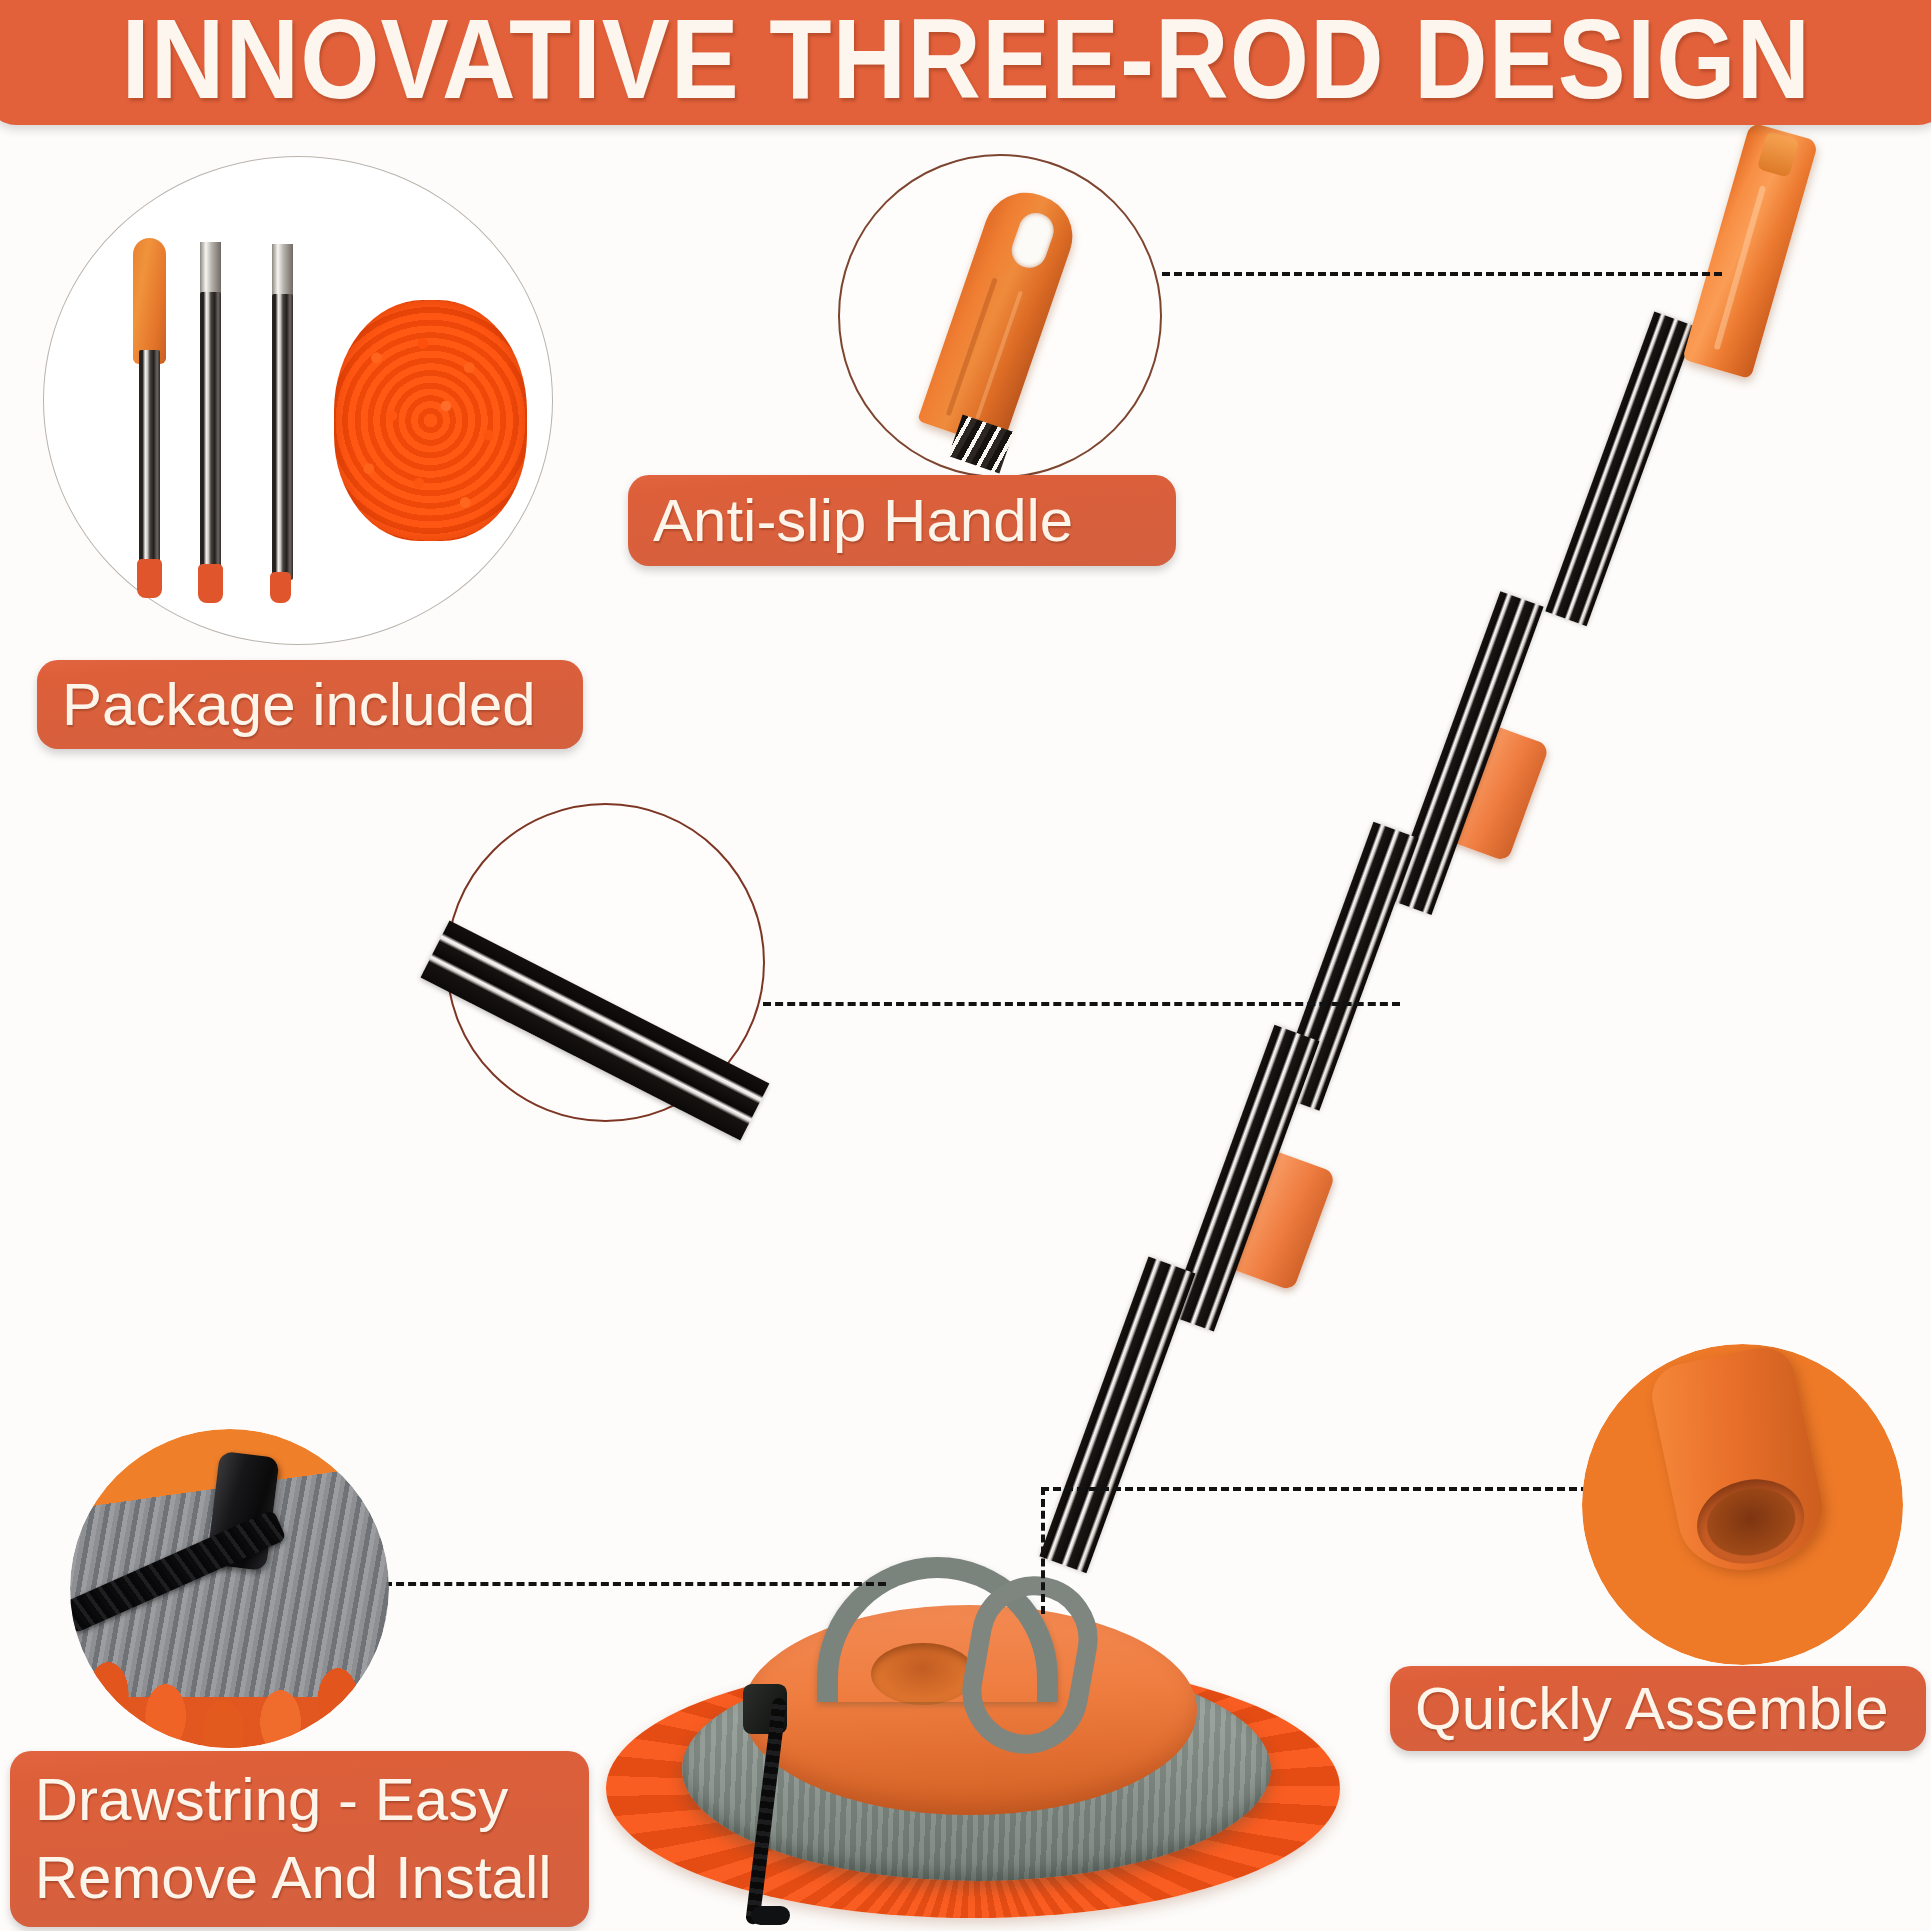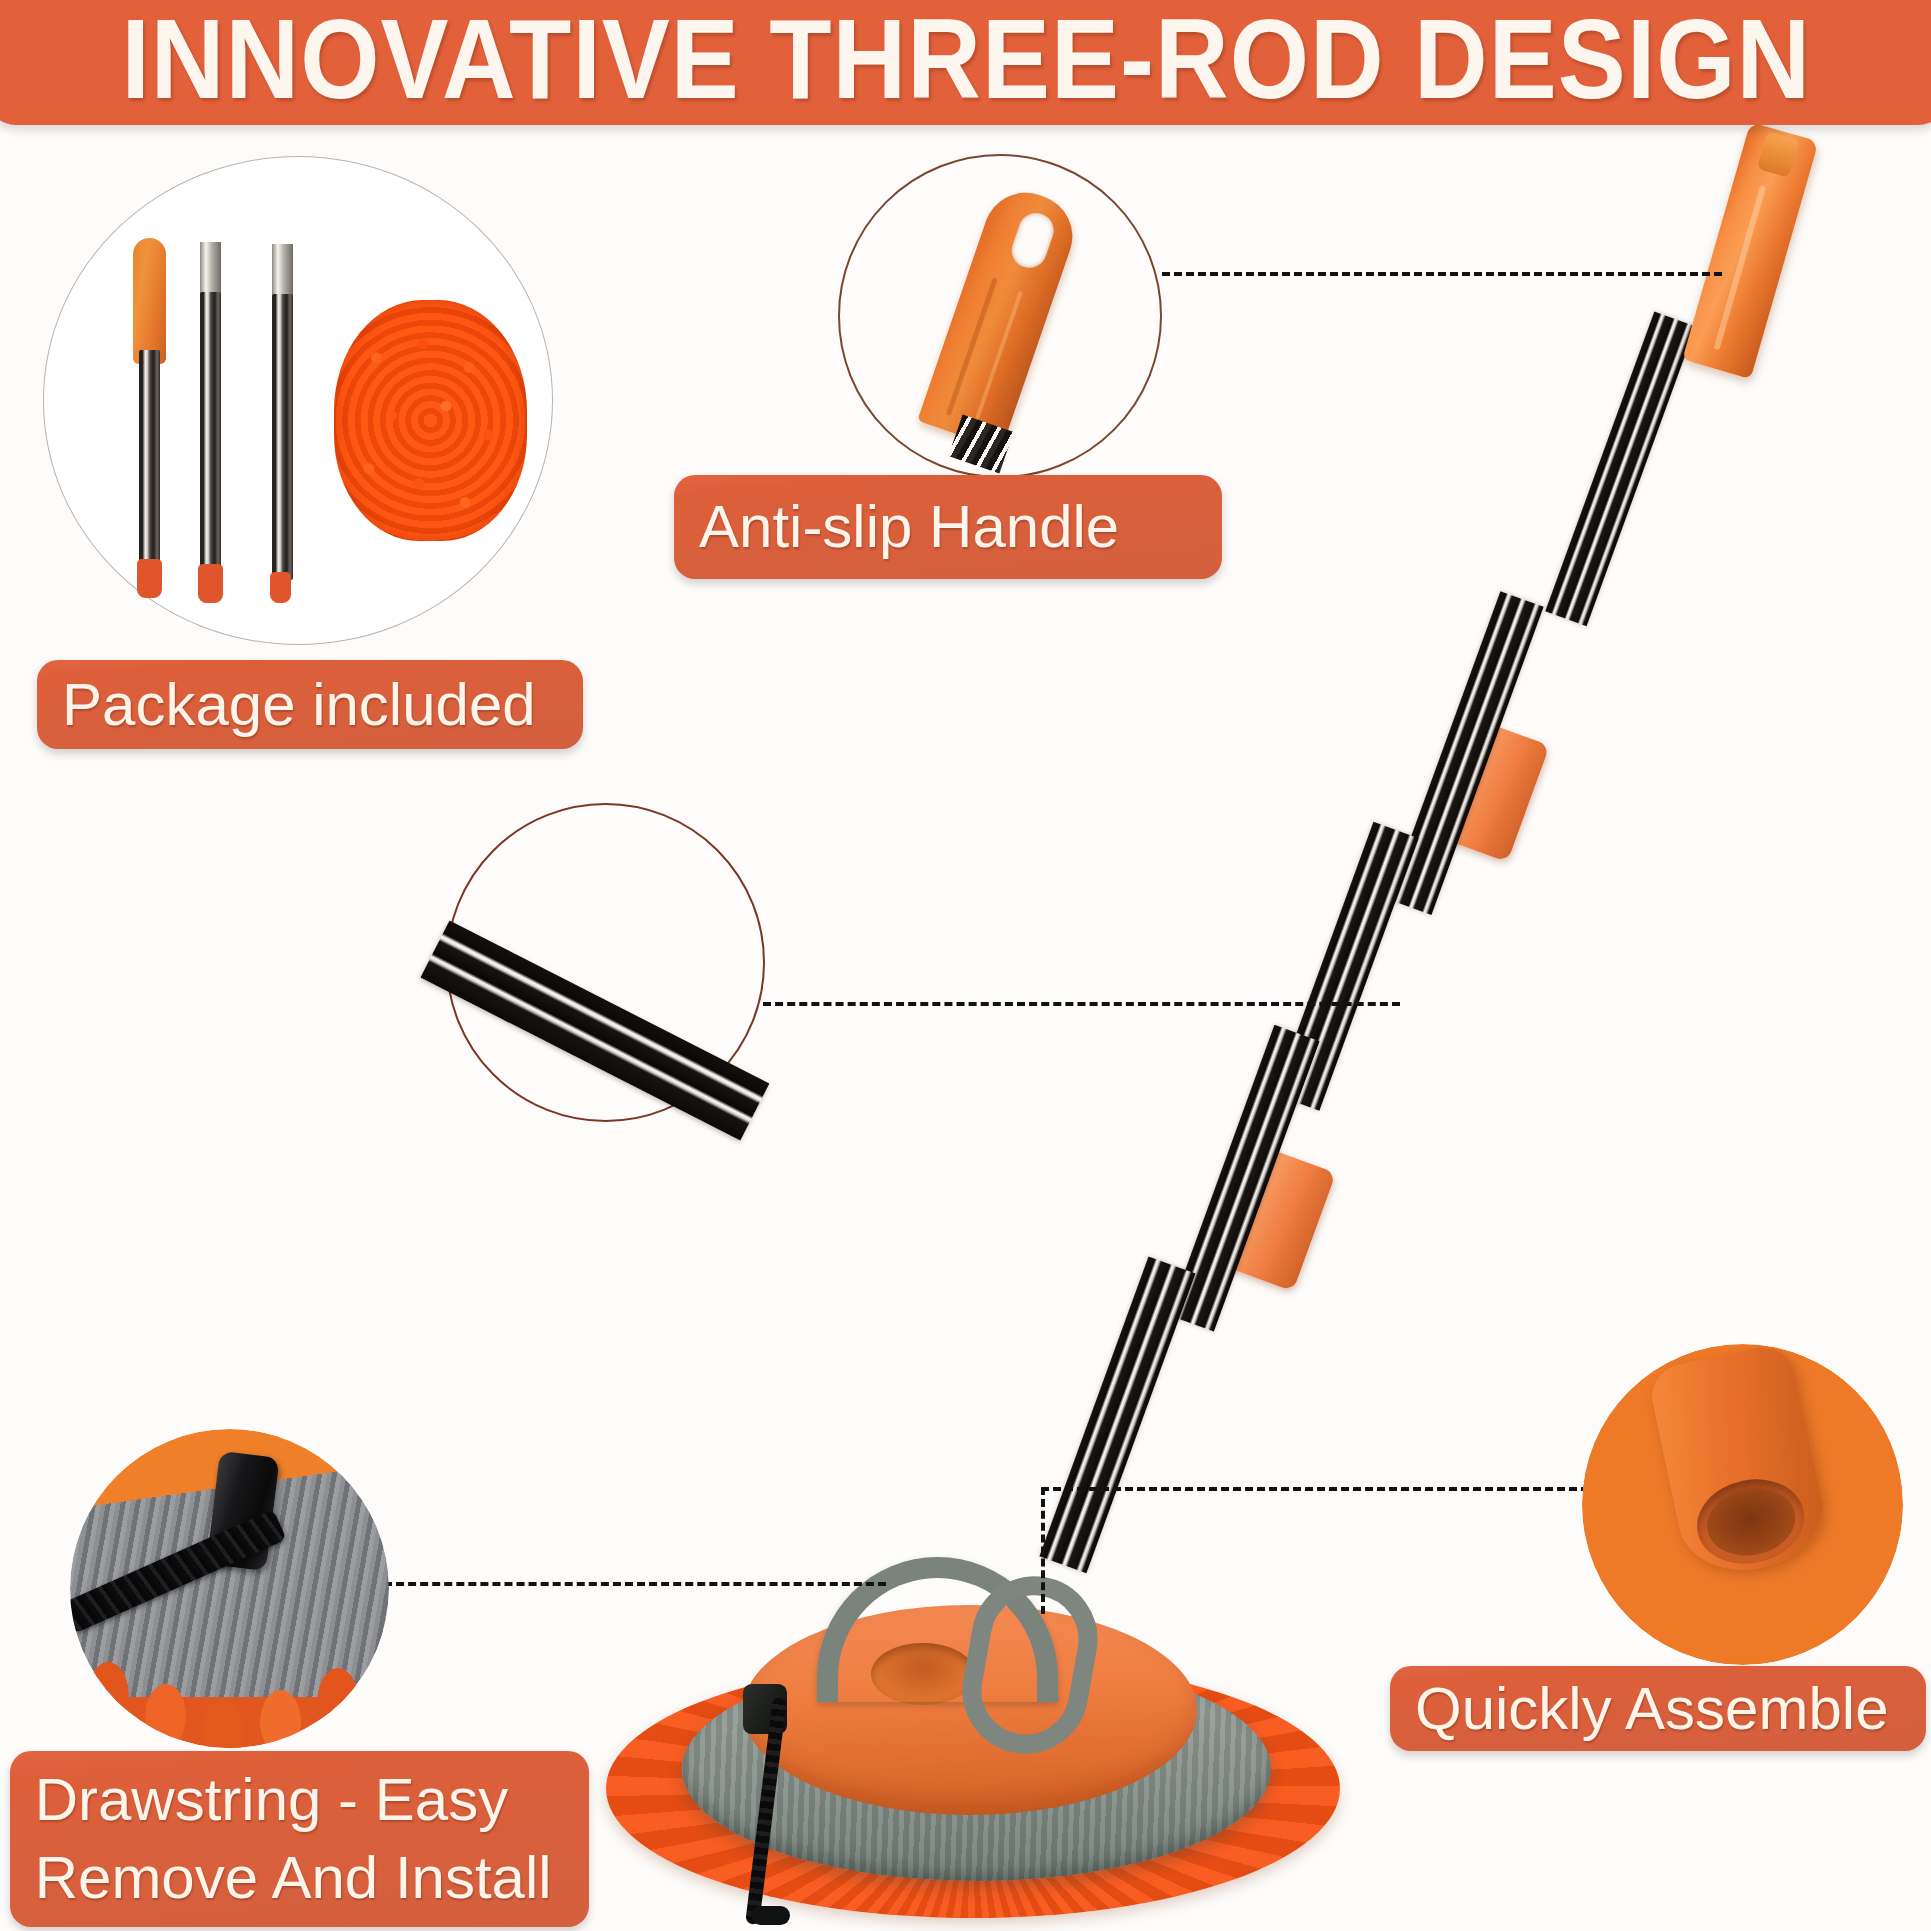--- a/index.html
+++ b/index.html
@@ -34,21 +34,21 @@
     box-shadow:0 4.8px 8.7px rgba(0,0,0,.17);
     display:flex;flex-direction:column;align-items:flex-start;justify-content:center;
     padding:5.8px 25px;box-sizing:border-box;
   }
   .badge span{
     color:#fdf4ea;font-size:60px;line-height:1.30;white-space:nowrap;
     text-shadow:1px 1.9px 1.9px rgba(80,25,10,.30);
     font-family:"Liberation Sans", sans-serif;
   }
   #badge-package{left:37px;top:660px;width:546px;height:89px;}
-  #badge-antislip{left:674px;top:475px;width:548px;height:104px;}
+  #badge-antislip{left:628px;top:475px;width:548px;height:91px;}
   #badge-stainless{left:198px;top:1132px;width:777px;height:92px;}
   #badge-drawstring{left:9.7px;top:1751px;width:579px;height:176px;padding:3.9px 25px;}
   #badge-assemble{left:1390px;top:1666px;width:536px;height:85px;}
 
   
   .circ{position:absolute;border-radius:50%;box-sizing:border-box;}
   #circle-package{left:43px;top:156px;width:510px;height:489px;border:1.9px solid #b9b3ad;background:#fff;}
   #circle-antislip{left:838px;top:154px;width:324px;height:324px;border:2.9px solid #7d4530;background:#fffdfb;}
   #circle-rod{left:446px;top:803px;width:319px;height:319px;border:2.9px solid #7d3524;background:#fffdfb;}
   #circle-drawstring{left:70px;top:1429px;width:319px;height:319px;overflow:hidden;border:0;}

